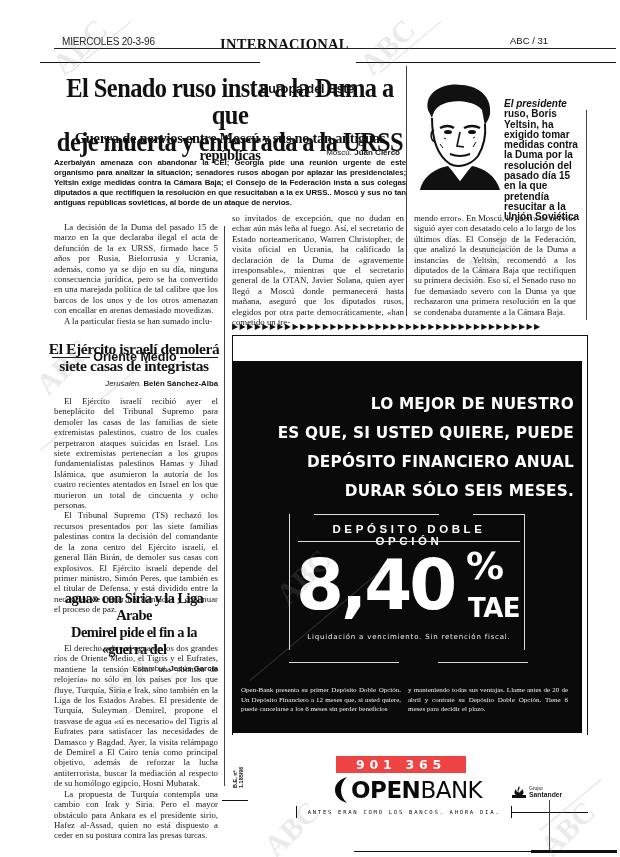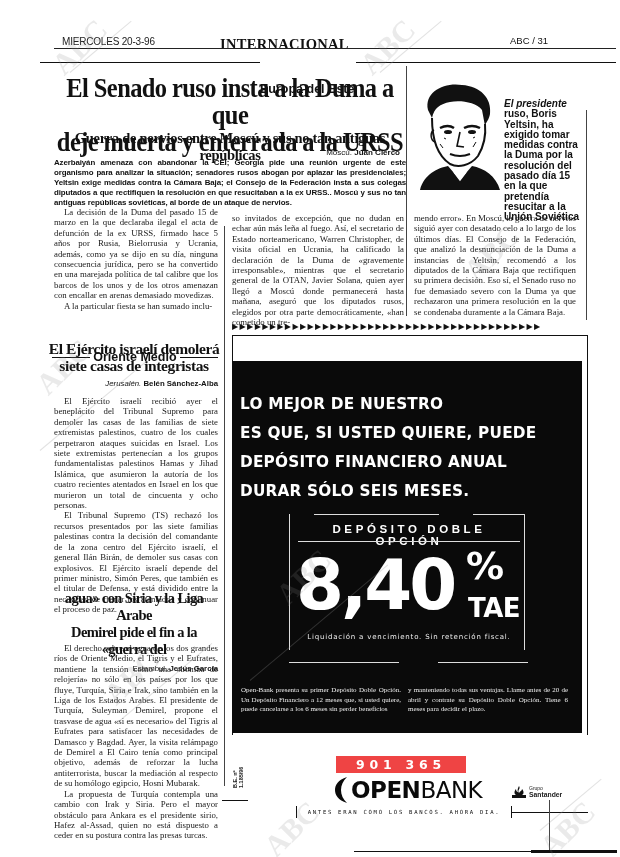--- a/index.html
+++ b/index.html
@@ -27,21 +27,21 @@
     .h1 { left: 50px; top: 74px; width: 360px; text-align: center; font-family: "Liberation Serif", serif; font-weight: bold; font-size: 24.5px; line-height: 25px; letter-spacing: -0.6px; transform: scaleY(1.08); transform-origin: top; }
     .subhead { left: 50px; top: 130px; width: 360px; text-align: center; font-family: "Liberation Serif", serif; font-weight: bold; font-size: 14.5px; letter-spacing: -0.3px; }
     .byline { left: 290px; top: 148px; width: 110px; text-align: right; font-family: "Liberation Sans", sans-serif; font-size: 8px; }
     .byline b { font-weight: bold; }
     .lead { left: 54px; top: 158px; width: 352px; font-family: "Liberation Sans", sans-serif; font-weight: bold; font-size: 7.9px; line-height: 10px; text-align: justify; letter-spacing: -0.1px; }
 
     .col-text { font-family: "Liberation Serif", serif; font-size: 8.8px; line-height: 10.4px; text-align: justify; color: #1a1a1a; }
     .col-text p { text-indent: 10px; }
     .col-text p.noindent { text-indent: 0; }
 
-    .c1 { left: 54px; top: 207px; width: 164px; }
+    .c1 { left: 54px; top: 222px; width: 164px; }
     .c2 { left: 232px; top: 213px; width: 172px; }
     .c3 { left: 414px; top: 213px; width: 162px; }
 
     
     .portrait { left: 410px; top: 80px; width: 92px; height: 110px; }
     .caption { left: 504px; top: 99px; width: 80px; font-family: "Liberation Sans", sans-serif; font-weight: bold; font-size: 10px; line-height: 10.3px; }
     .caption i { font-style: italic; }
 
     
     .om-tag { left: 48px; top: 322px; width: 170px; }
@@ -53,21 +53,21 @@
     .h3 { left: 48px; top: 590px; width: 172px; text-align: center; font-weight: bold; font-size: 14.5px; line-height: 17px; letter-spacing: -0.6px; }
     .byline3 { left: 48px; top: 652px; width: 170px; text-align: right; font-family: "Liberation Sans", sans-serif; font-size: 7.8px; margin-top: 12px; }
     .c1c { left: 54px; top: 643px; width: 164px; }
 
     
     .arrows { left: 232px; top: 322px; width: 356px; height: 10px; font-family: "DejaVu Sans", sans-serif; font-size: 8px; line-height: 10px; letter-spacing: 1.4px; overflow: hidden; white-space: nowrap; color: #111; }
 
     
     .ad-frame { left: 232px; top: 335px; width: 356px; height: 400px; border: 1px solid #111; border-bottom: none; }
     .ad-black { left: 232px; top: 361px; width: 350px; height: 372px; background: #0a0a0a; }
-    .ad-headline { left: 240px; top: 390px; width: 334px; text-align: left; font-family: "DejaVu Sans", sans-serif; font-weight: bold; color: #fff; font-size: 15.3px; line-height: 29px; letter-spacing: 0.2px; }
+    .ad-headline { left: 240px; top: 390px; width: 334px; text-align: right; font-family: "DejaVu Sans", sans-serif; font-weight: bold; color: #fff; font-size: 15.3px; line-height: 29px; letter-spacing: 0.2px; }
     .ad-box { left: 289px; top: 514px; width: 236px; height: 136px; border-left: 1px solid #ddd; border-right: 1px solid #ddd; }
     .ad-box-top-l { left: 314px; top: 514px; width: 125px; height: 1px; background: #ddd; }
     .ad-box-top-r { left: 473px; top: 514px; width: 52px; height: 1px; background: #ddd; }
     .ad-box-bot-l { left: 289px; top: 662px; width: 110px; height: 1px; background: #ddd; }
     .ad-box-bot-r { left: 438px; top: 662px; width: 90px; height: 1px; background: #ddd; }
     .ad-product { left: 296px; top: 523px; width: 226px; text-align: center; font-family: Liberation Sans, sans-serif; font-weight: bold; color: #fff; font-size: 11.5px; letter-spacing: 3.6px; }
     .ad-product-rule { left: 298px; top: 541px; width: 222px; height: 1px; background: #ddd; }
     .ad-rate { left: 296px; top: 540px; width: 150px; font-family: "DejaVu Sans", sans-serif; font-weight: bold; color: #fff; font-size: 69px; line-height: 90px; letter-spacing: -3px; }
     .ad-pct { left: 466px; top: 546px; font-family: "DejaVu Sans", sans-serif; font-weight: bold; color: #fff; font-size: 38px; line-height: 40px; }
     .ad-tae { left: 468px; top: 594px; font-family: "DejaVu Sans", sans-serif; font-weight: bold; color: #fff; font-size: 26px; line-height: 28px; letter-spacing: -0.5px; }

